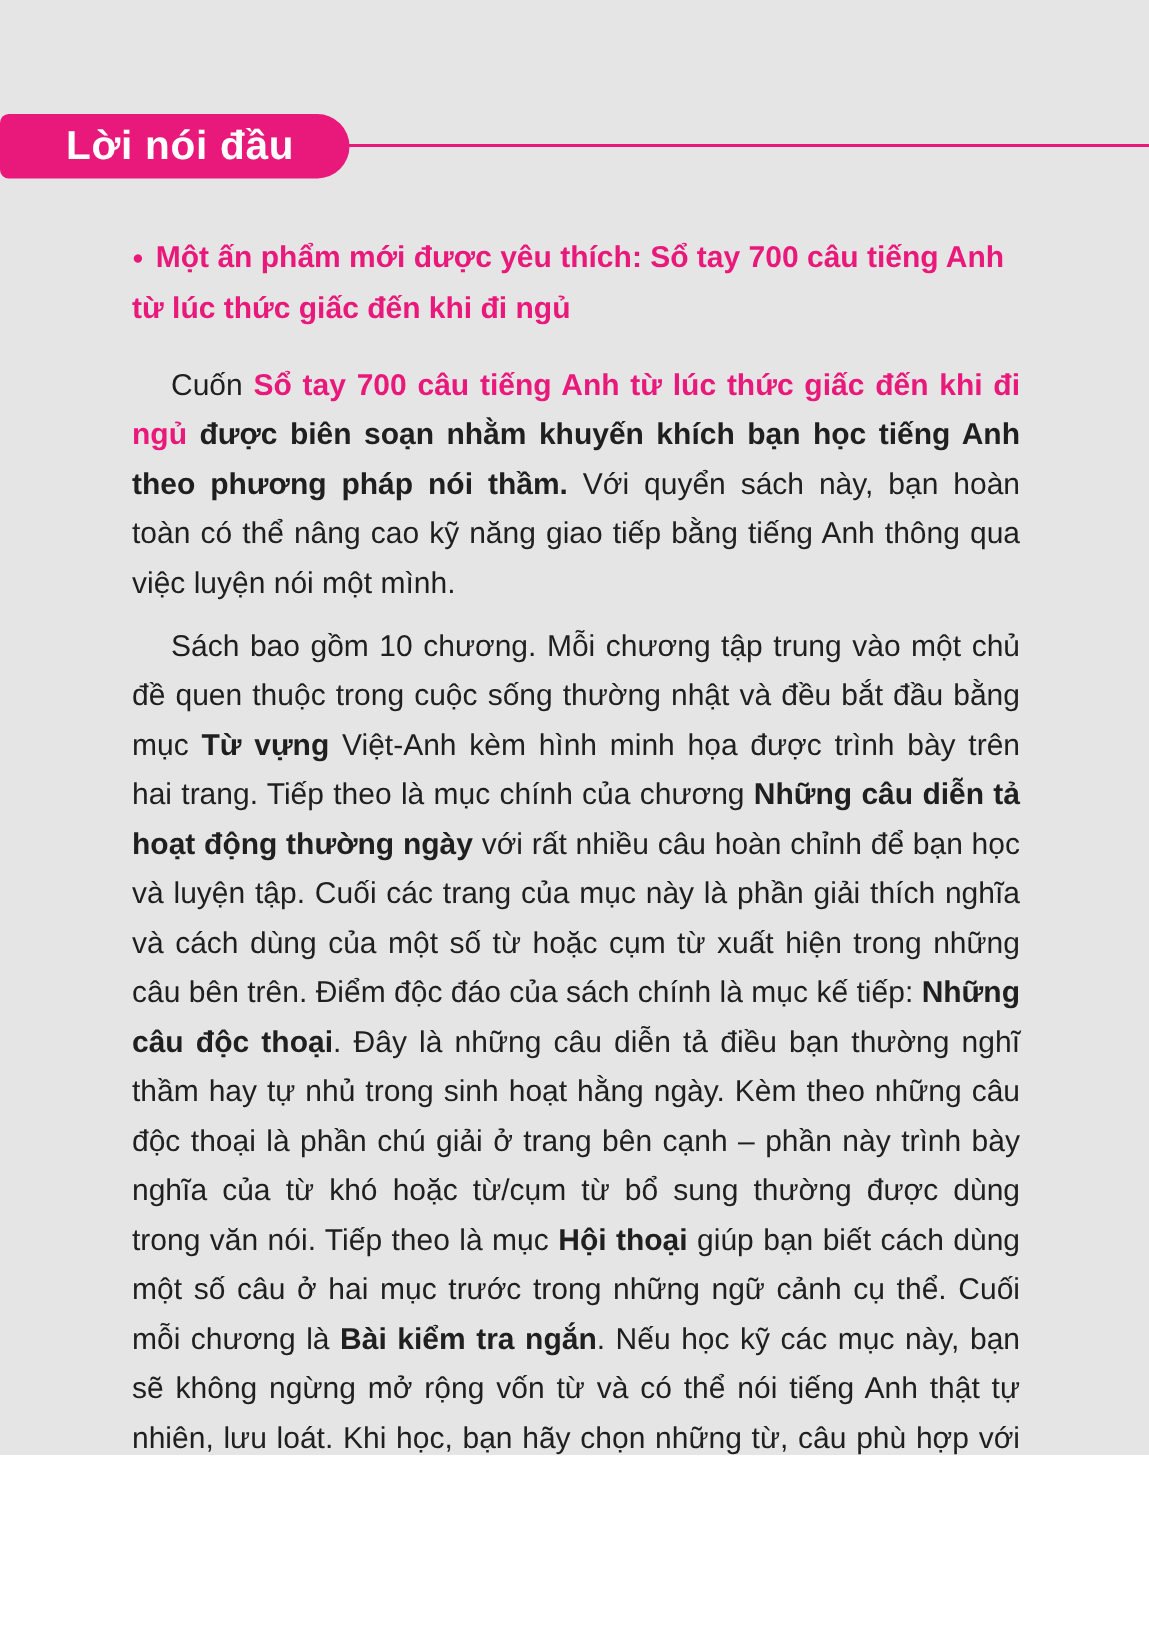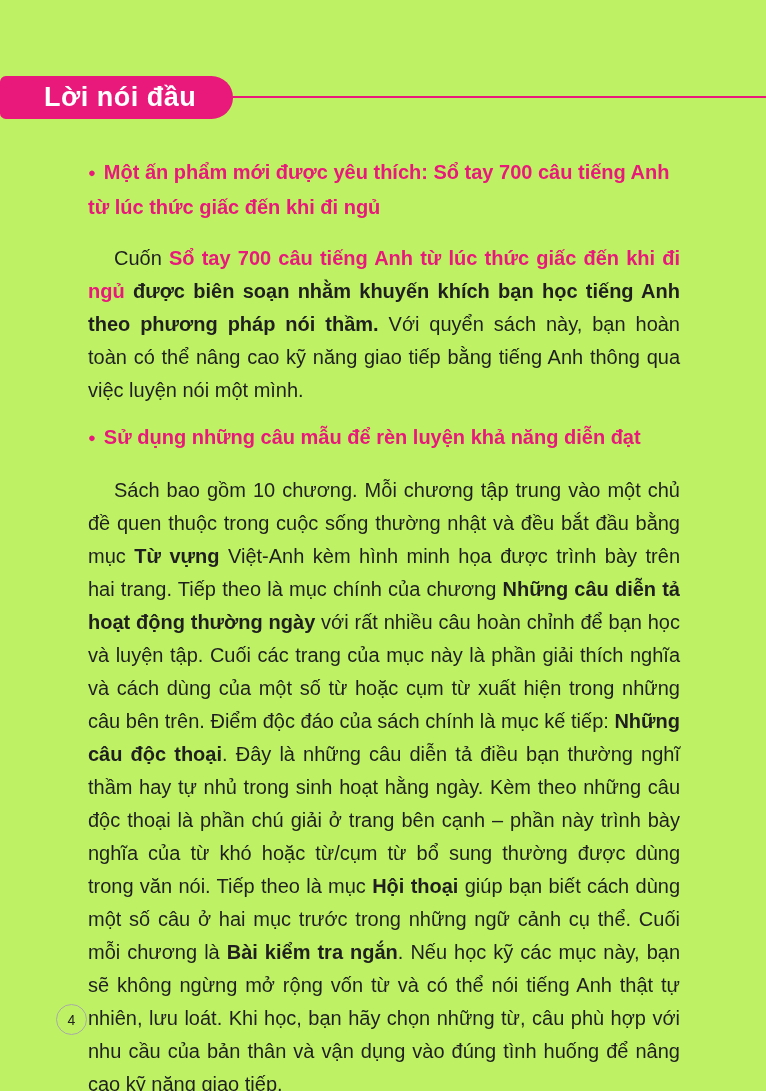--- a/index.html
+++ b/index.html
@@ -5,22 +5,22 @@
   :root{
     --accent:#e9187b;
     --body-text:#1f1f1f;
   }
   *{margin:0;padding:0;box-sizing:border-box;}
   html,body{background:#ffffff;}
   body{font-family:"Liberation Sans","DejaVu Sans",sans-serif;}
   .page{
     position:relative;
     width:766px;
-    height:1091px;
-    background:#bef264;
+    height:970px;
+    background:#e5e5e5;
     overflow:hidden;
   }
   
   .header-badge{
     position:absolute;
     left:0; top:76;
     top:76px;
     width:233px;
     height:43px;
     background:var(--accent);
@@ -96,21 +96,20 @@
   <div>
     <div class="header-badge">
       <span>Lời nói đầu</span>
     </div>
     <div class="header-rule"></div>
   </div>
 
   <div class="content" id="content">
       <div class="heading"><span class="bullet">●</span><span class="run-accent">Một ấn phẩm mới được yêu thích: </span><span class="run-accent-bold">Sổ tay 700 câu tiếng Anh từ lúc thức giấc đến khi đi ngủ</span></div>
       <div class="para"><span class="run-normal">Cuốn </span><span class="run-accent-bold">Sổ tay 700 câu tiếng Anh từ lúc thức giấc đến khi đi ngủ</span><span class="run-bold"> được biên soạn nhằm khuyến khích bạn học tiếng Anh theo phương pháp nói thầm.</span><span class="run-normal"> Với quyển sách này, bạn hoàn toàn có thể nâng cao kỹ năng giao tiếp bằng tiếng Anh thông qua việc luyện nói một mình.</span></div>
-      <div class="heading"><span class="bullet">●</span><span class="run-accent-bold">Sử dụng những câu mẫu để rèn luyện khả năng diễn đạt</span></div>
       <div class="para"><span class="run-normal">Sách bao gồm 10 chương. Mỗi chương tập trung vào một chủ đề quen thuộc trong cuộc sống thường nhật và đều bắt đầu bằng mục </span><span class="run-bold">Từ vựng</span><span class="run-normal"> Việt-Anh kèm hình minh họa được trình bày trên hai trang. Tiếp theo là mục chính của chương </span><span class="run-bold">Những câu diễn tả hoạt động thường ngày</span><span class="run-normal"> với rất nhiều câu hoàn chỉnh để bạn học và luyện tập. Cuối các trang của mục này là phần giải thích nghĩa và cách dùng của một số từ hoặc cụm từ xuất hiện trong những câu bên trên. Điểm độc đáo của sách chính là mục kế tiếp: </span><span class="run-bold">Những câu độc thoại</span><span class="run-normal">. Đây là những câu diễn tả điều bạn thường nghĩ thầm hay tự nhủ trong sinh hoạt hằng ngày. Kèm theo những câu độc thoại là phần chú giải ở trang bên cạnh – phần này trình bày nghĩa của từ khó hoặc từ/cụm từ bổ sung thường được dùng trong văn nói. Tiếp theo là mục </span><span class="run-bold">Hội thoại</span><span class="run-normal"> giúp bạn biết cách dùng một số câu ở hai mục trước trong những ngữ cảnh cụ thể. Cuối mỗi chương là </span><span class="run-bold">Bài kiểm tra ngắn</span><span class="run-normal">. Nếu học kỹ các mục này, bạn sẽ không ngừng mở rộng vốn từ và có thể nói tiếng Anh thật tự nhiên, lưu loát. Khi học, bạn hãy chọn những từ, câu phù hợp với nhu cầu của bản thân và vận dụng vào đúng tình huống để nâng cao kỹ năng giao tiếp.</span></div>
       <div class="para"><span class="run-normal">Những câu được trình bày trong sách đều liên quan đến cuộc sống thường ngày của bạn và xoay quanh bốn nội dung:</span></div>
     </div>
 
   <div class="page-number">
     <span>4</span>
   </div>
 
 </div>
 

